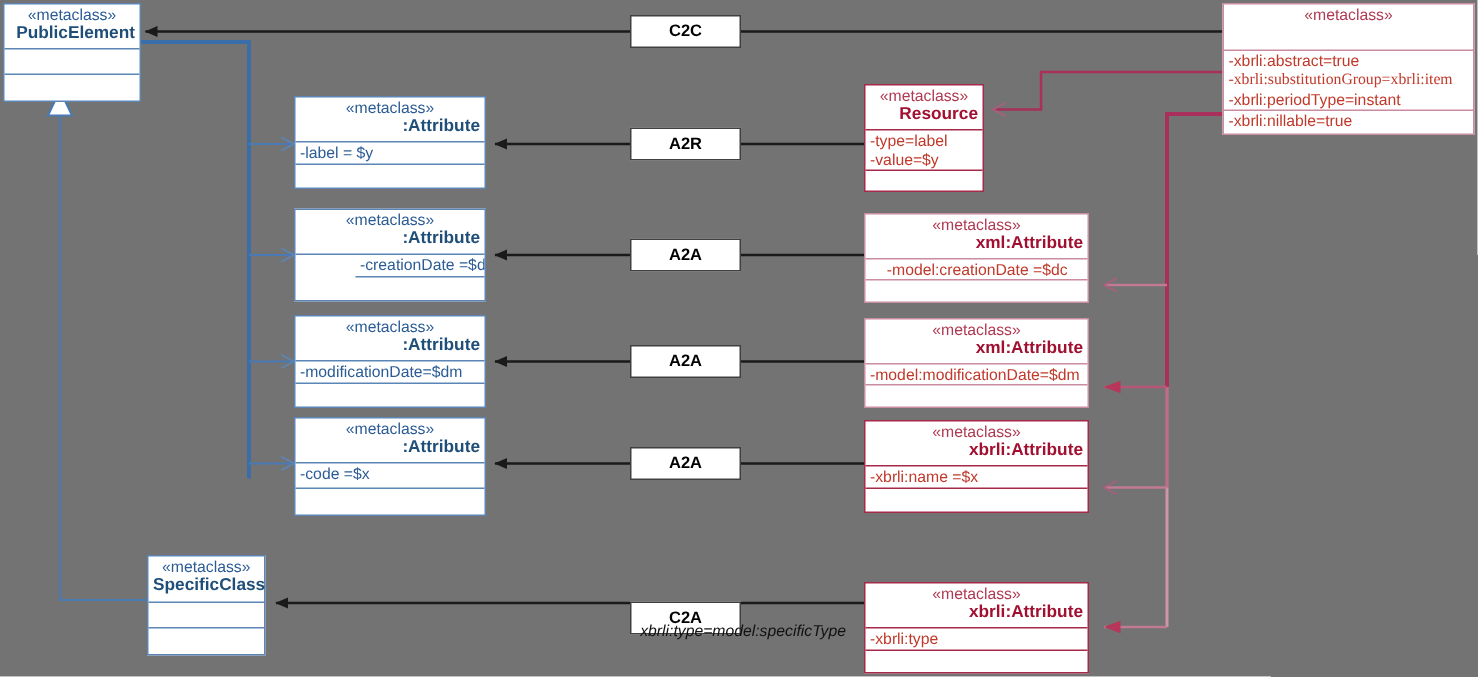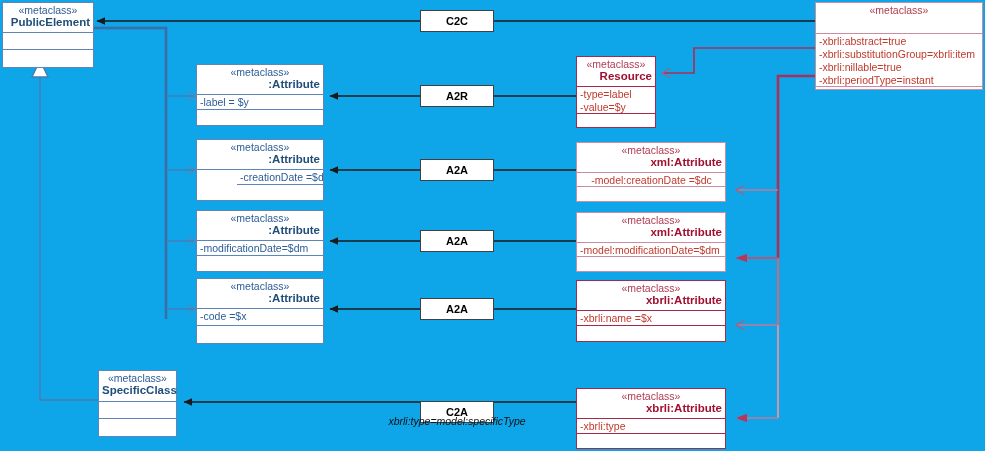--- a/index.html
+++ b/index.html
@@ -6,21 +6,21 @@
   html,body{margin:0;padding:0;background:#ffffff;}
   body{
     font-family:"Liberation Sans","DejaVu Sans",sans-serif;
     -webkit-font-smoothing:antialiased;
   }
   #canvas{
     position:relative;
     width:985px;
     height:451px;
     overflow:hidden;
-    background:#0ea5e9;
+    background:#737373;
   }
   svg#wires{
     position:absolute;
     left:0;top:0;
     width:985px;height:451px;
     pointer-events:none;
   }
 
   
   .uml{
@@ -88,21 +88,21 @@
     align-items:center;
     justify-content:center;
     z-index:8;
   }
   .edgecaption{
     position:absolute;
     font-size:10.5px;
     font-style:italic;
     color:#111111;
     white-space:nowrap;
-    text-align:center;
+    text-align:right;
     z-index:8;
   }
 </style>
 </head>
 <body>
 
 <div id="canvas">
 
   <svg id="wires" viewBox="0 0 985 451" xmlns="http://www.w3.org/2000/svg">
     <defs>
@@ -187,23 +187,23 @@
     </div>
     <div class="comp empty" style="height:17px;"></div>
     <div class="comp empty" style="height:17px;"></div>
   </div>
 
   <div class="uml red pale" style="left:815px;top:2px;width:168px;height:88px;">
     <div class="hdr" style="height:31px;">
       <span class="stereo">«metaclass»</span>
     </div>
     <div class="comp" style="border-bottom:none;height:13px;">-xbrli:abstract=true</div>
-    <div class="comp" style="border-bottom:none;height:13px;">-xbrli:substitutionGroup=xbrli:item</div>
+    <div class="comp" style="border-bottom:none;height:13px;font-family:Liberation Serif, serif;">-xbrli:substitutionGroup=xbrli:item</div>
+    <div class="comp" style="height:14px;">-xbrli:periodType=instant</div>
     <div class="comp" style="border-bottom:none;height:13px;">-xbrli:nillable=true</div>
-    <div class="comp" style="height:14px;">-xbrli:periodType=instant</div>
     <div class="comp empty" style="height:0px;"></div>
   </div>
 
   <div class="uml red" style="left:576px;top:56px;width:80px;height:72px;">
     <div class="hdr" style="height:30px;">
       <span class="stereo">«metaclass»</span>
       <span class="cname">Resource</span>
     </div>
     <div class="comp" style="border-bottom:none;height:13px;">-type=label</div>
     <div class="comp" style="height:14px;">-value=$y</div>

